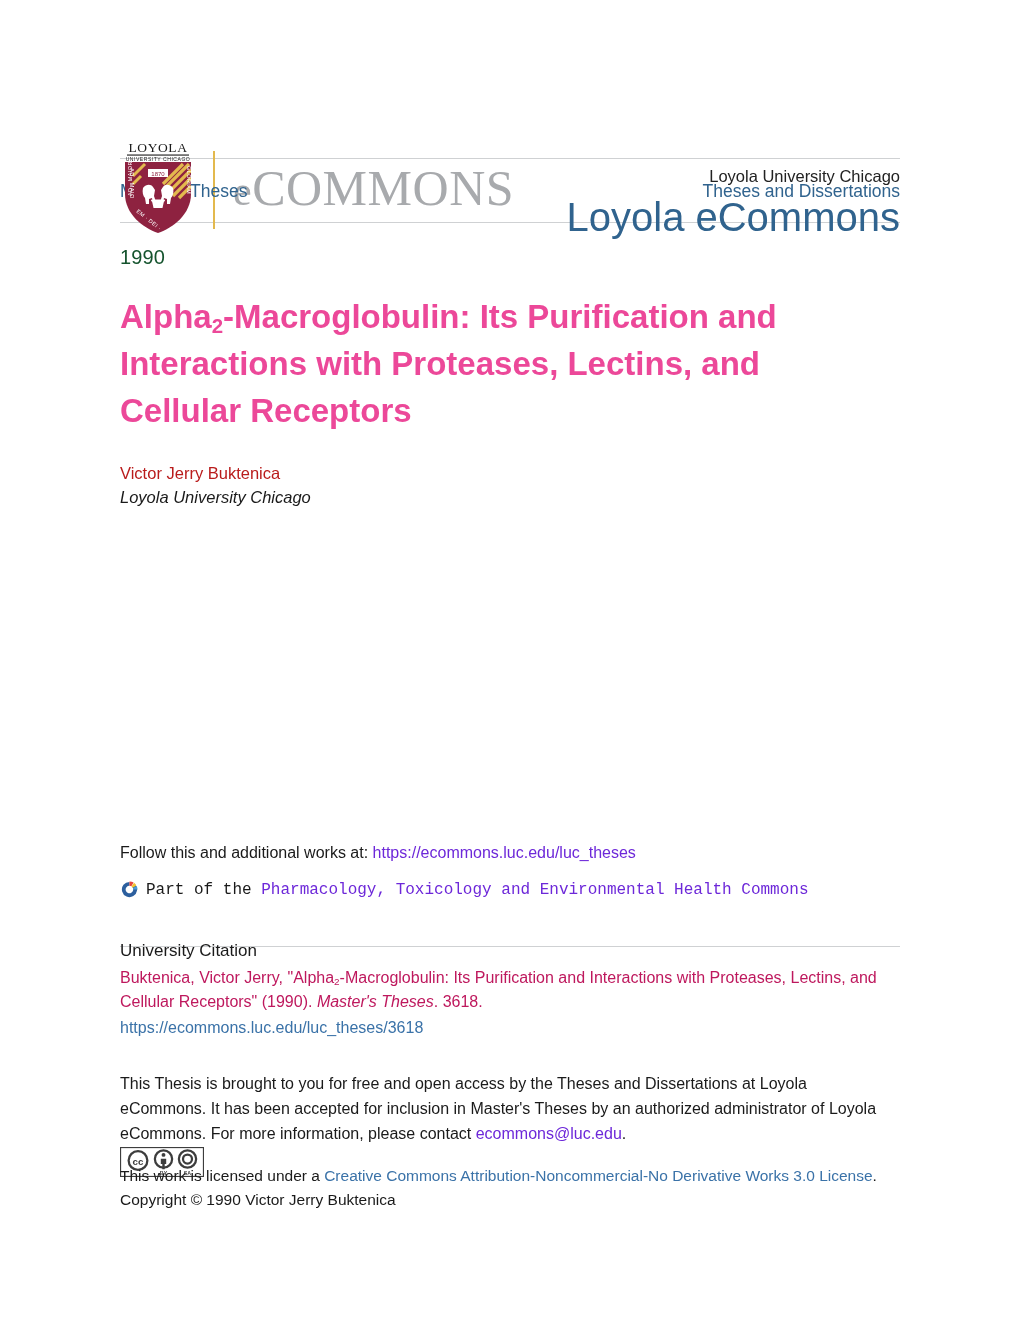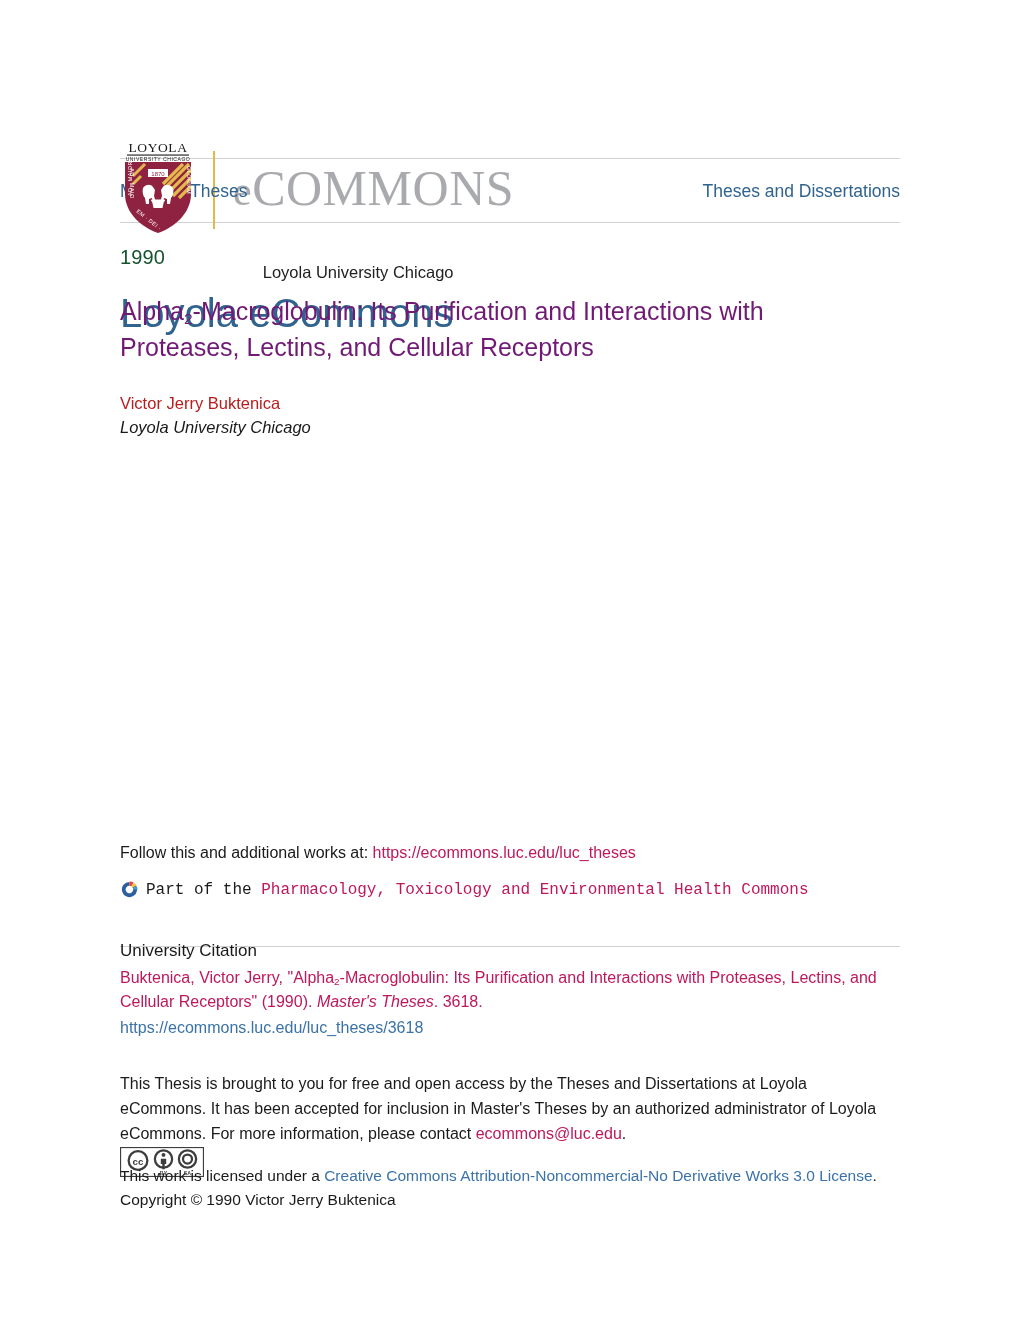--- a/index.html
+++ b/index.html
@@ -24,21 +24,20 @@
   }
 
   
   .header {
     display: flex;
     align-items: flex-start;
     justify-content: space-between;
     padding-top: 140px;
     height: 104px;
     box-sizing: border-box;
-    flex-direction: column;
   }
   .brand-left {
     display: flex;
     align-items: center;
     margin-left: -3px;
   }
   .shield-wrap {
     width: 82px;
     height: 96px;
     position: relative;
@@ -108,24 +107,24 @@
   }
 
   
   .year {
     font-size: 20px;
     color: #14532d;
     padding-top: 23px;
     letter-spacing: .1px;
   }
   .title {
-    font-size: 25px;
+    font-size: 33px;
     line-height: 1.42;
-    color: #701a75;
-    font-weight: 400;
+    color: #ec4899;
+    font-weight: 700;
     margin: 25px 0 0 0;
     max-width: 740px;
   }
   .title sub {
     font-size: 0.62em;
     vertical-align: baseline;
     position: relative;
     top: 0.24em;
   }
   .author {
@@ -142,21 +141,21 @@
   }
 
   
   .follow-block { position: absolute; left: 120px; top: 841px; width: 780px; }
   .follow-line {
     font-size: 16px;
     color: #1a1a1a;
     line-height: 1.5;
   }
   .follow-line a, .inline-link {
-    color: #be185d;
+    color: #6d28d9;
     text-decoration: none;
   }
   .partof-line {
     font-size: 16px;
     color: #1a1a1a;
     line-height: 1.5;
     margin-top: 13px;
     display: flex;
     align-items: center;
     font-family: Liberation Mono, monospace;

